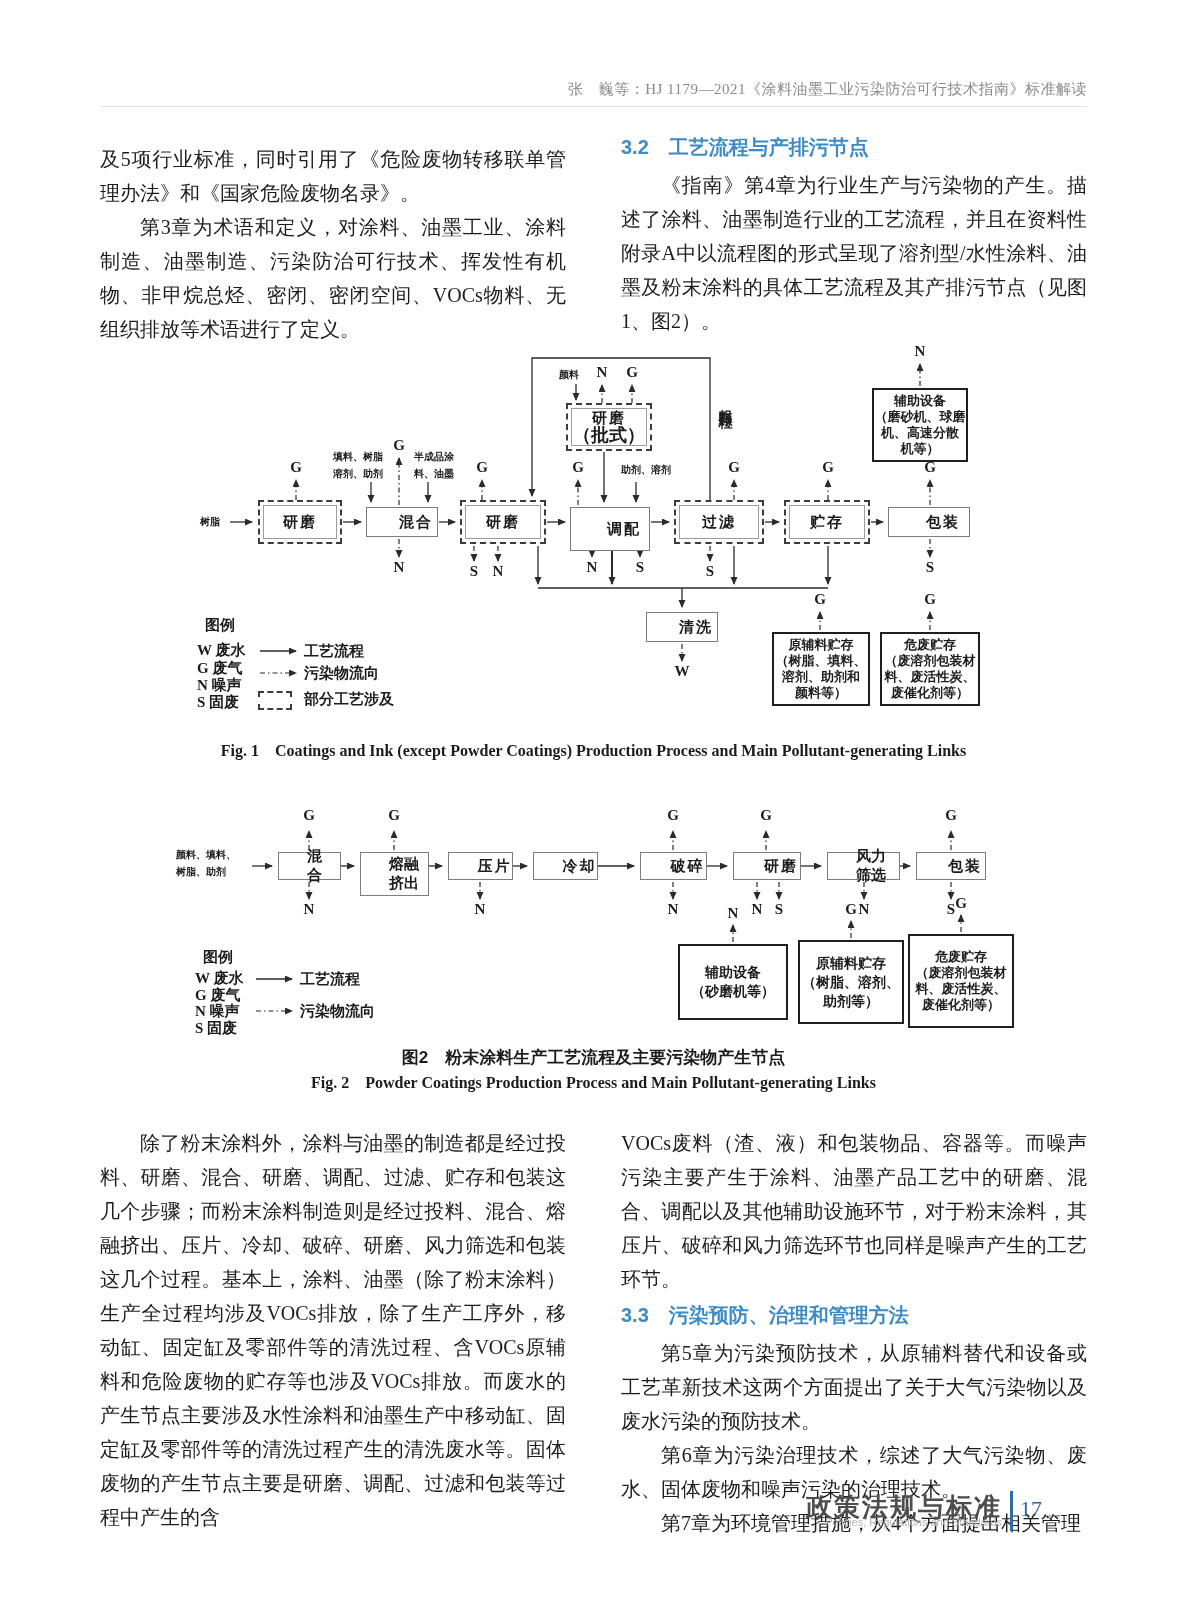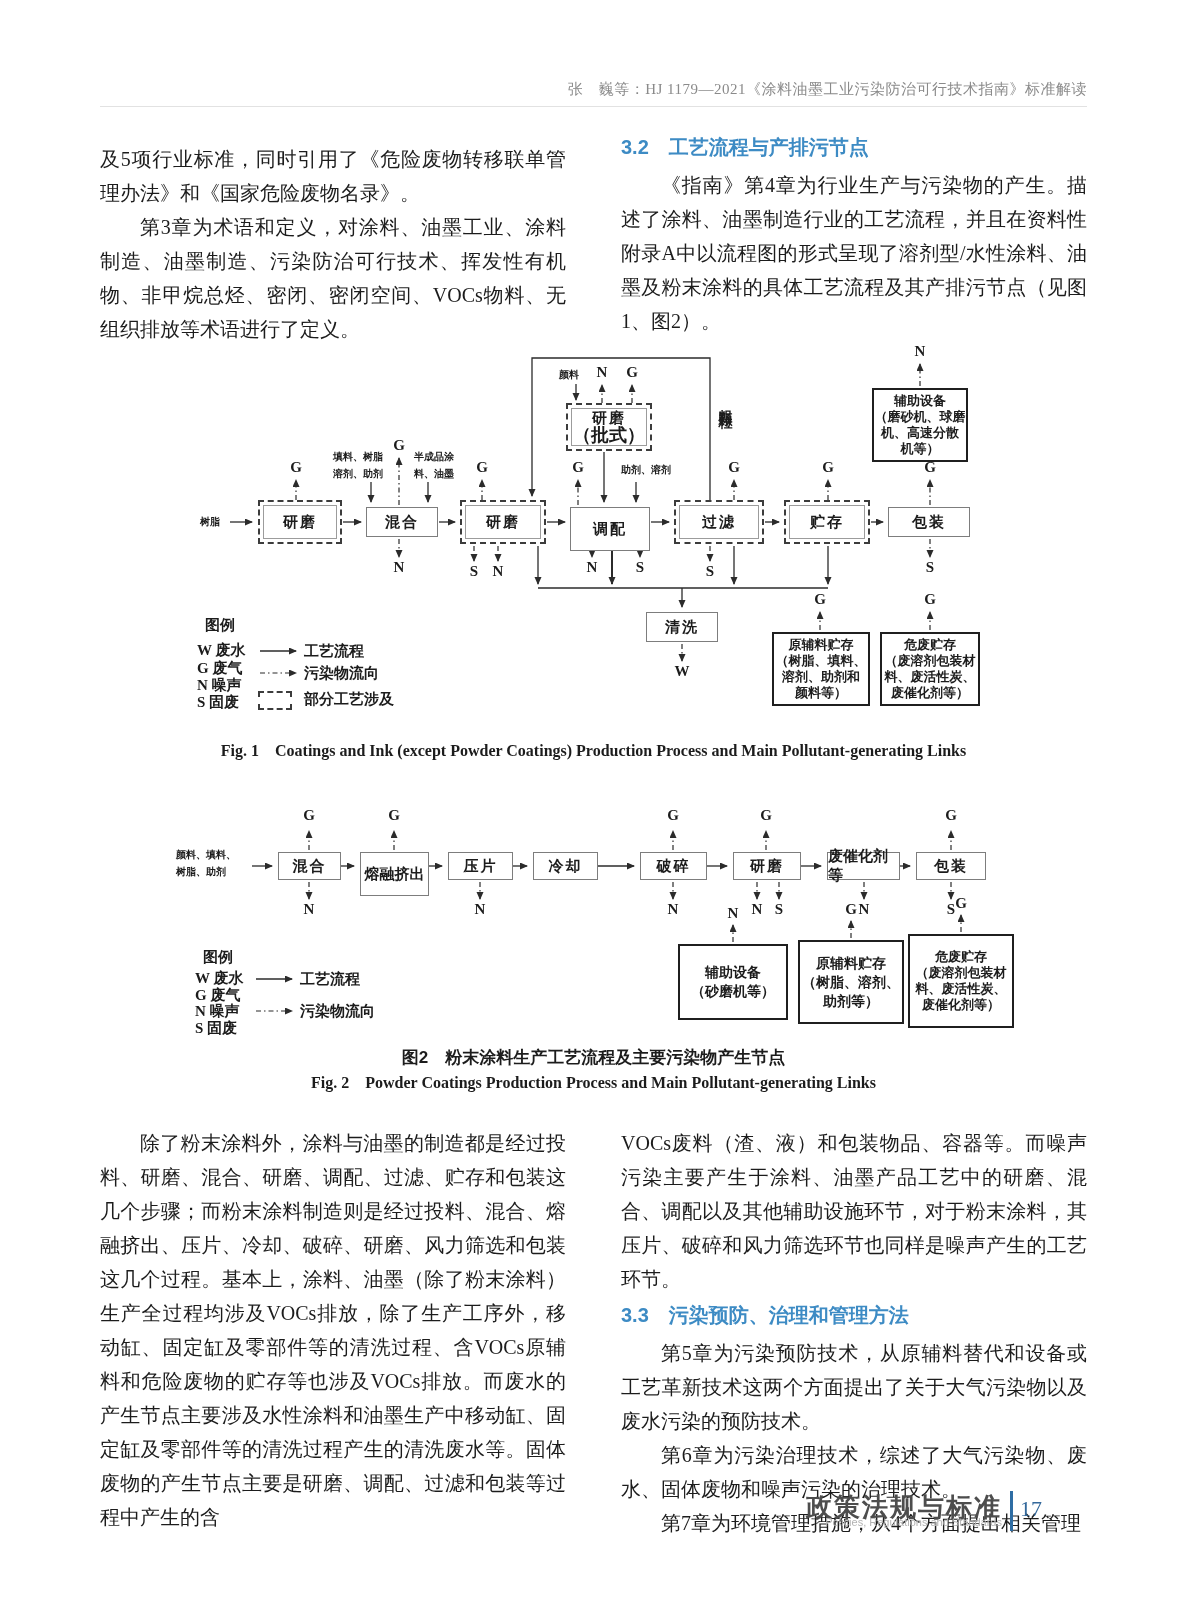--- a/index.html
+++ b/index.html
@@ -10,21 +10,21 @@
   .head-rule{position:absolute;left:100px;top:106px;width:987px;height:1px;background:#e2e2e2;}
   .para{font-size:20px;line-height:34px;text-align:justify;margin:0;}
   .indent{text-indent:2em;}
   .col{position:absolute;width:466px;}
   .sec-head{font-family:"Liberation Sans","DejaVu Sans",sans-serif;font-weight:bold;
         color:#3d8bc4;font-size:20px;line-height:30px;margin:4px 0 6px 0;}
   
   svg.wires{position:absolute;left:0;top:0;pointer-events:none;}
   .node{position:absolute;box-sizing:border-box;background:#fff;border:1px solid #7d7d7d;
         display:flex;align-items:center;justify-content:center;
-        font-size:15px;font-weight:600;letter-spacing:2px;}
+        font-size:15px;font-weight:600;letter-spacing:2px;padding-left:28px;}
   .dnode{position:absolute;box-sizing:border-box;background:#fff;border:2px dashed #3c3c3c;padding:3px;}
   .dnode-inner{box-sizing:border-box;width:100%;height:100%;border:1px solid #9c9c9c;
         display:flex;flex-direction:column;align-items:center;justify-content:center;
         font-size:15px;font-weight:600;letter-spacing:2px;line-height:17px;}
   .dnode-inner .l2{font-size:18px;letter-spacing:0;}
   .tnode{position:absolute;box-sizing:border-box;background:#fff;border:2px solid #1f1f1f;
         display:flex;flex-direction:column;align-items:center;justify-content:center;
         font-size:13px;font-weight:600;line-height:16px;text-align:center;}
   .letter{position:absolute;transform:translateX(-50%);font-size:15px;font-weight:600;}
   .slbl{position:absolute;font-size:10px;line-height:17px;text-align:center;font-weight:600;}
@@ -246,21 +246,21 @@
   <div class="slbl" style="left:176px;top:846px;width:78px;text-align:left;">
     <div>颜料、填料、</div>
     <div>树脂、助剂</div>
   </div>
   <div class="node" style="left:278px;top:852px;width:63px;height:28px;">混合</div>
   <div class="node" style="left:360px;top:852px;width:69px;height:44px;letter-spacing:0;">熔融挤出</div>
   <div class="node" style="left:448px;top:852px;width:65px;height:28px;">压片</div>
   <div class="node" style="left:533px;top:852px;width:65px;height:28px;">冷却</div>
   <div class="node" style="left:640px;top:852px;width:67px;height:28px;">破碎</div>
   <div class="node" style="left:733px;top:852px;width:68px;height:28px;">研磨</div>
-  <div class="node" style="left:827px;top:852px;width:73px;height:28px;letter-spacing:0;">废催化剂等</div>
+  <div class="node" style="left:827px;top:852px;width:73px;height:28px;letter-spacing:0;">风力筛选</div>
   <div class="node" style="left:916px;top:852px;width:70px;height:28px;">包装</div>
 
   <div class="letter" style="left:309px;top:807px;">G</div>
   <div class="letter" style="left:394px;top:807px;">G</div>
   <div class="letter" style="left:673px;top:807px;">G</div>
   <div class="letter" style="left:766px;top:807px;">G</div>
   <div class="letter" style="left:951px;top:807px;">G</div>
   <div class="letter" style="left:309px;top:901px;">N</div>
   <div class="letter" style="left:480px;top:901px;">N</div>
   <div class="letter" style="left:673px;top:901px;">N</div>

